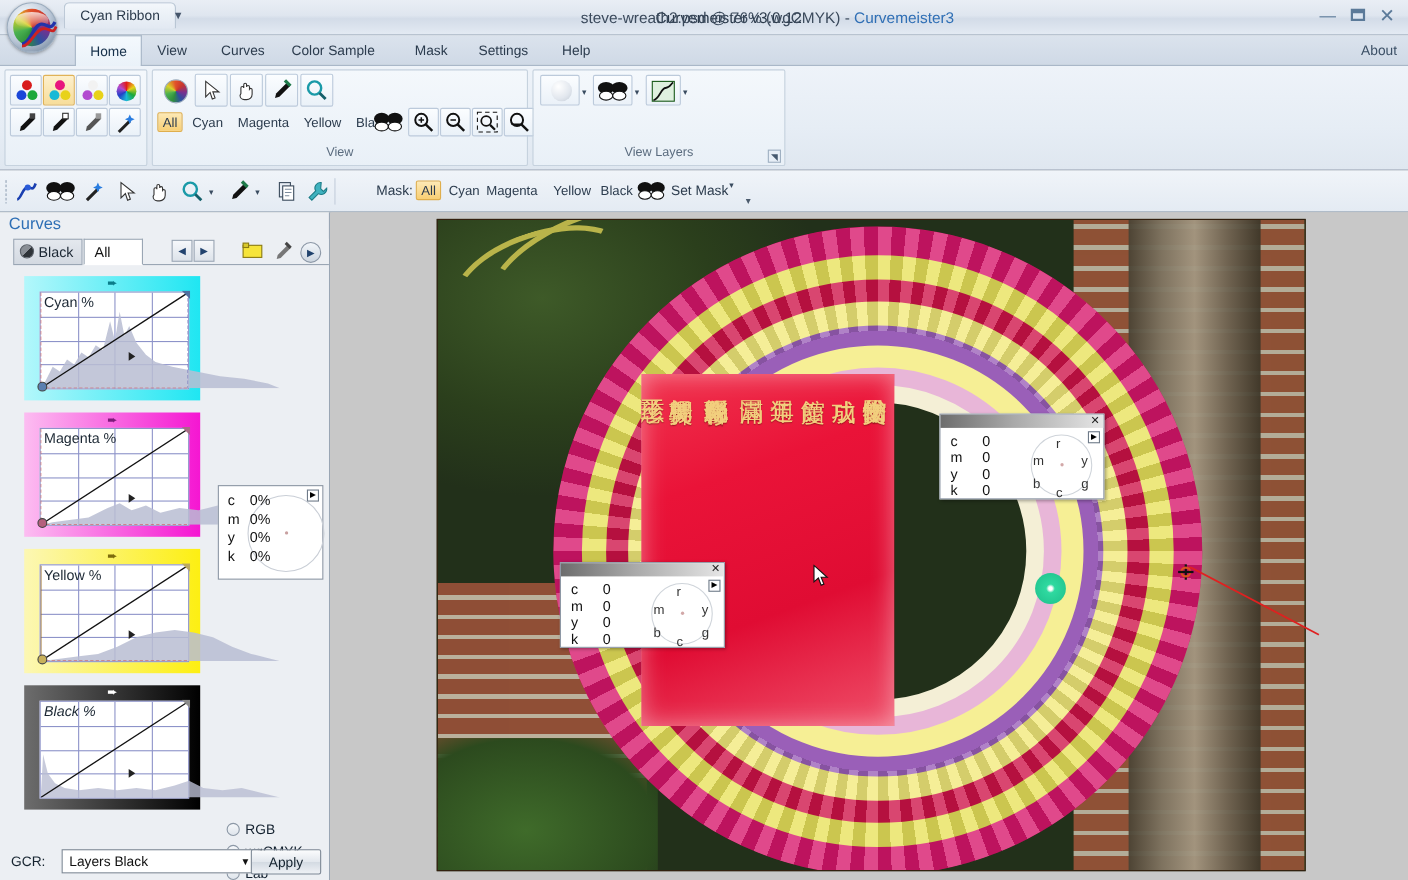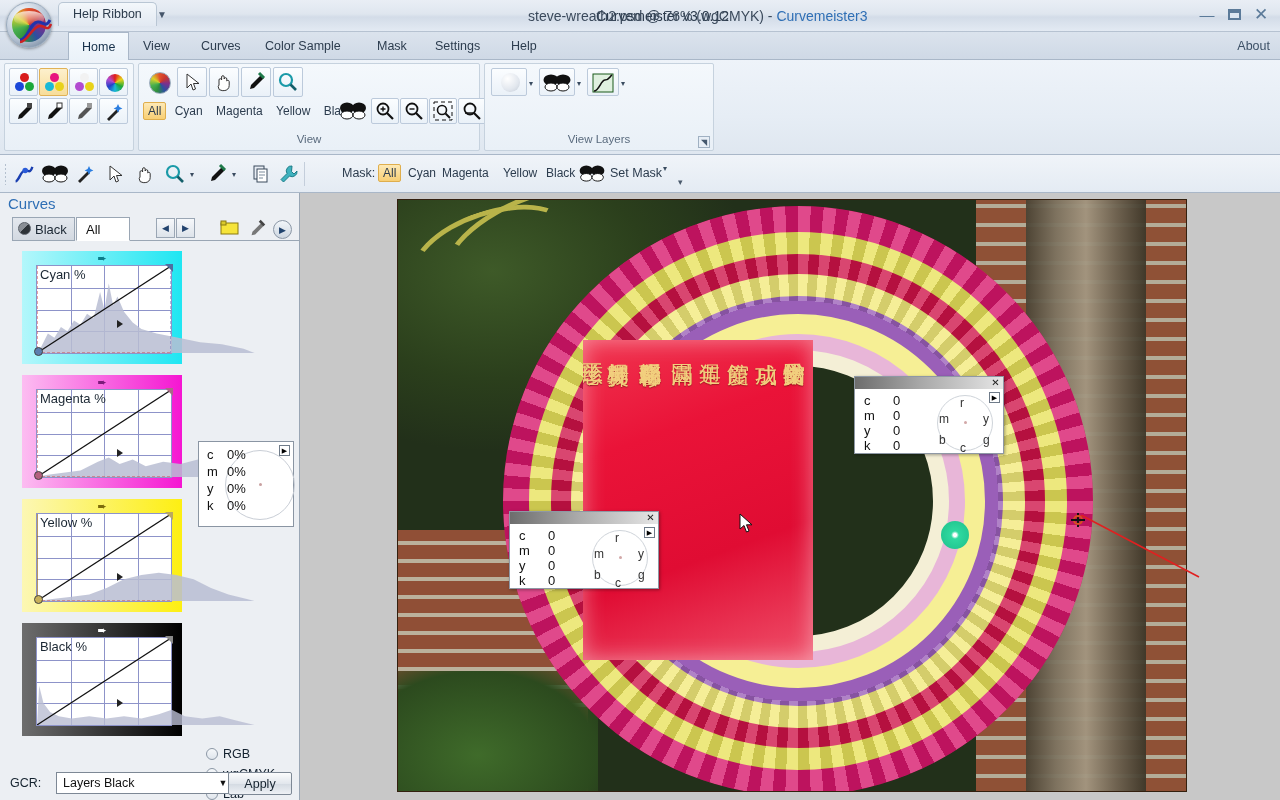--- a/index.html
+++ b/index.html
@@ -315,21 +315,21 @@
 
   <div id="orb">
     <div class="inner"></div>
     <svg width="44" height="44" viewBox="0 0 44 44">
       <path d="M8 32 C16 32 18 14 26 14 C32 14 34 20 38 12" stroke="#2233aa" stroke-width="3" fill="none"></path>
       <path d="M8 34 C16 34 20 18 28 18 C34 18 36 24 39 16" stroke="#cc2222" stroke-width="2.5" fill="none"></path>
     </svg>
   </div>
 
   <div id="hideribbon">
-    <span>Help Ribbon</span>
+    <span>Cyan Ribbon</span>
   </div>
   <div id="ribbon-drop">▼</div>
 
   <div id="apptitle">
     <span>Curvemeister v3.0.12</span>
   </div>
 
   <div id="doctitle">
     <span>steve-wreath2.psd @ 76% (wgCMYK) - </span><span class="cm">Curvemeister3</span>
   </div>
@@ -724,21 +724,21 @@
         <div class="grid-h" style="top:75%; left:0; right:0; height:1px;"></div>
         <svg class="hist" viewBox="0 0 100 40" preserveAspectRatio="none" style="height:100%;">
           <path d="M0 40 L1 22 L3 30 L6 34 L10 36 L16 37 L24 36 L32 37 L40 36 L48 37 L56 35 L62 33 L68 36 L76 37 L84 36 L92 38 L100 40 Z" fill="#b9bdd2" opacity=".8"></path>
         </svg>
         <svg viewBox="0 0 100 100" preserveAspectRatio="none" style="position:absolute;inset:0;width:100%;height:100%;">
           <line x1="0" y1="100" x2="100" y2="0" stroke="#111" stroke-width="1.2" vector-effect="non-scaling-stroke"></line>
         </svg>
         <div style="position:absolute; right:-2px; top:-2px; width:8px; height:8px; background:#8a8a8a; clip-path:polygon(0 0,100% 0,100% 100%);"></div>
         <div class="tinycur" style="left:60%; top:70%;"></div>
       </div>
-      <div class="lbl" style="left:18px; top:16px;">Black %</div>
+      <div class="lbl" style="left:18px; top:16px;font-style:italic;">Black %</div>
     </div>
 
   </div>
 
   <div id="readout">
     <div class="wheel">
       <span style="position:absolute; left:33px; top:32px; width:3px; height:3px; background:#c8a0a0; border-radius:50%;"></span>
     </div>
     <div class="pin">▶</div>
     <div class="row ch" style="top:5px;">c</div>

